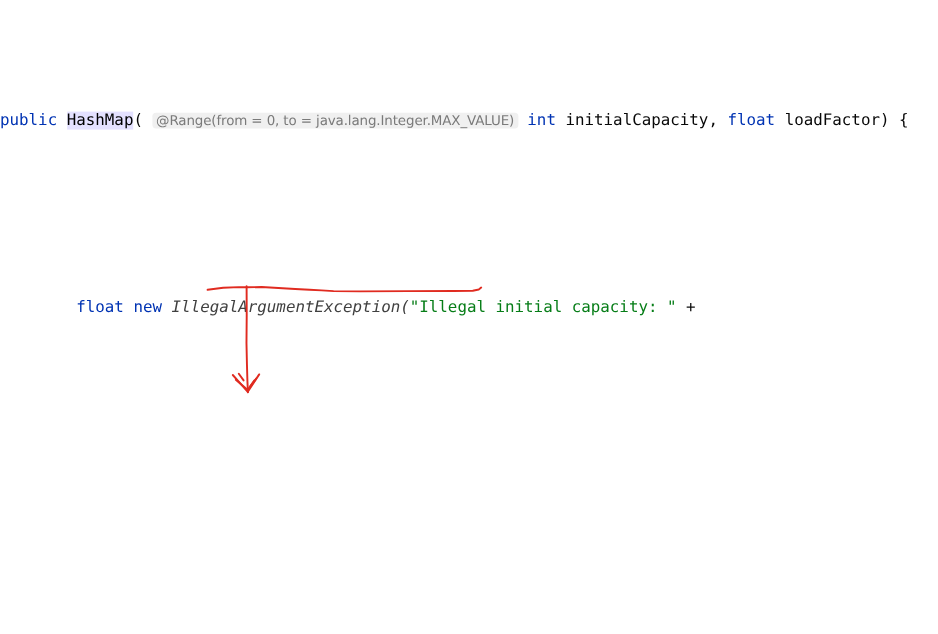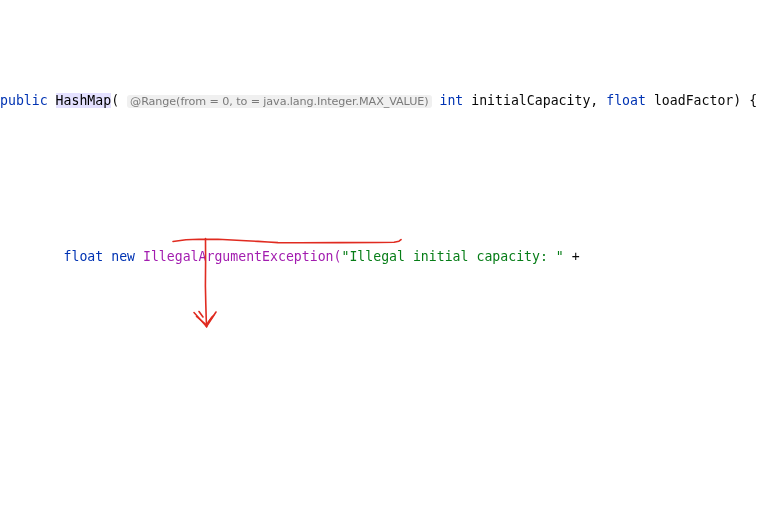--- a/index.html
+++ b/index.html
@@ -49,21 +49,21 @@
     width: 782px; height: 22.4px;
     background: #fdfbf2;
     z-index: -2;
   }
 
   
   .kw        { color: #0033b3; }
   .num       { color: #1750eb; }
   .str       { color: #067d17; }
   .plain     { color: #080808; }
-  .cls       { color: #a21caf; }
+  .cls       { color: #404040; font-style: italic; }
 
   
   .idhl      { background: #e4e1ff; }
 
   
   .inlay {
     font-family: "DejaVu Sans", sans-serif;
     font-size: 11.2px;
     color: #7a7a7a;
     background: #f0f0f0;

